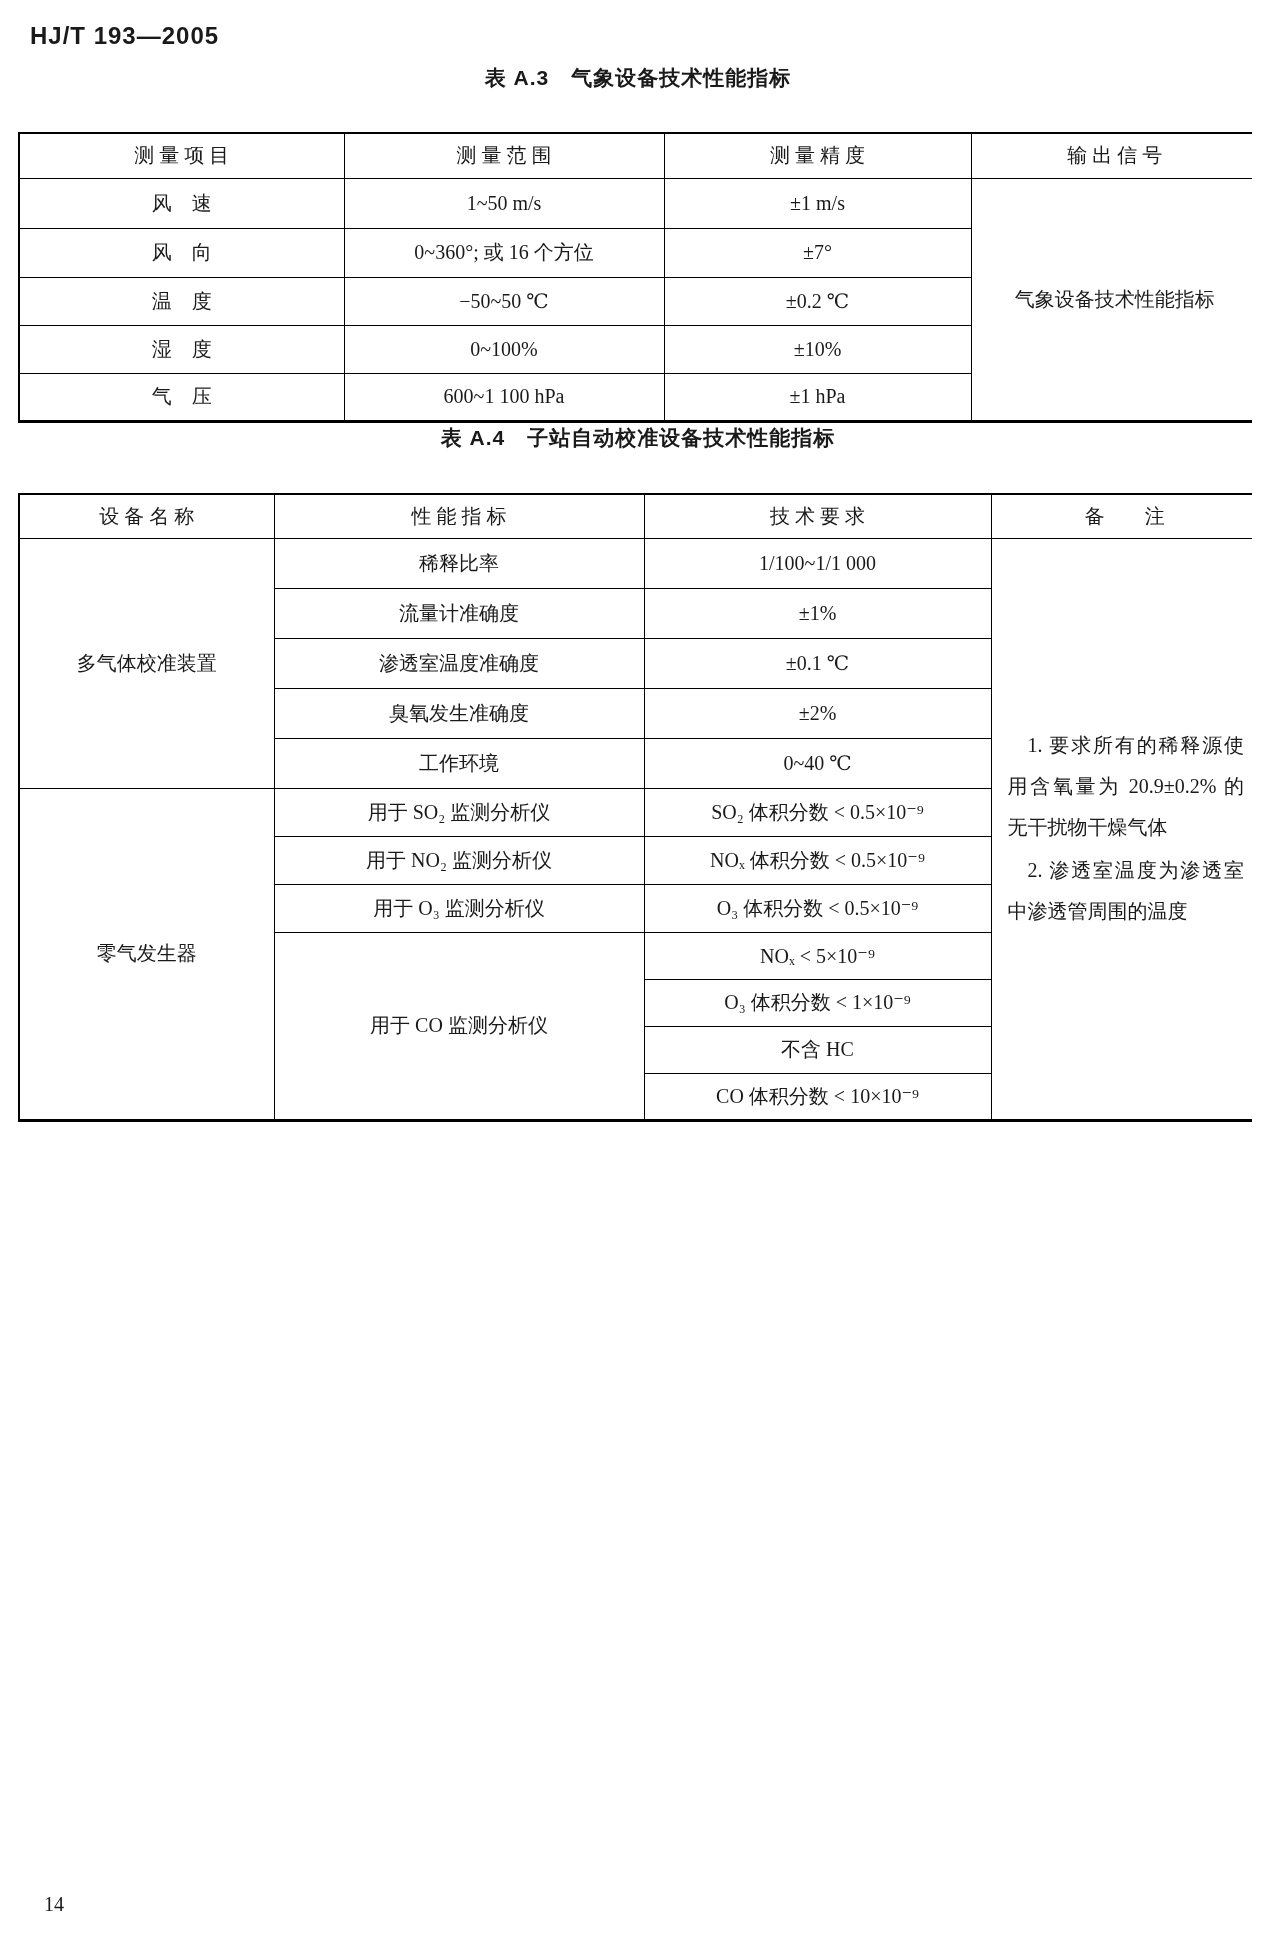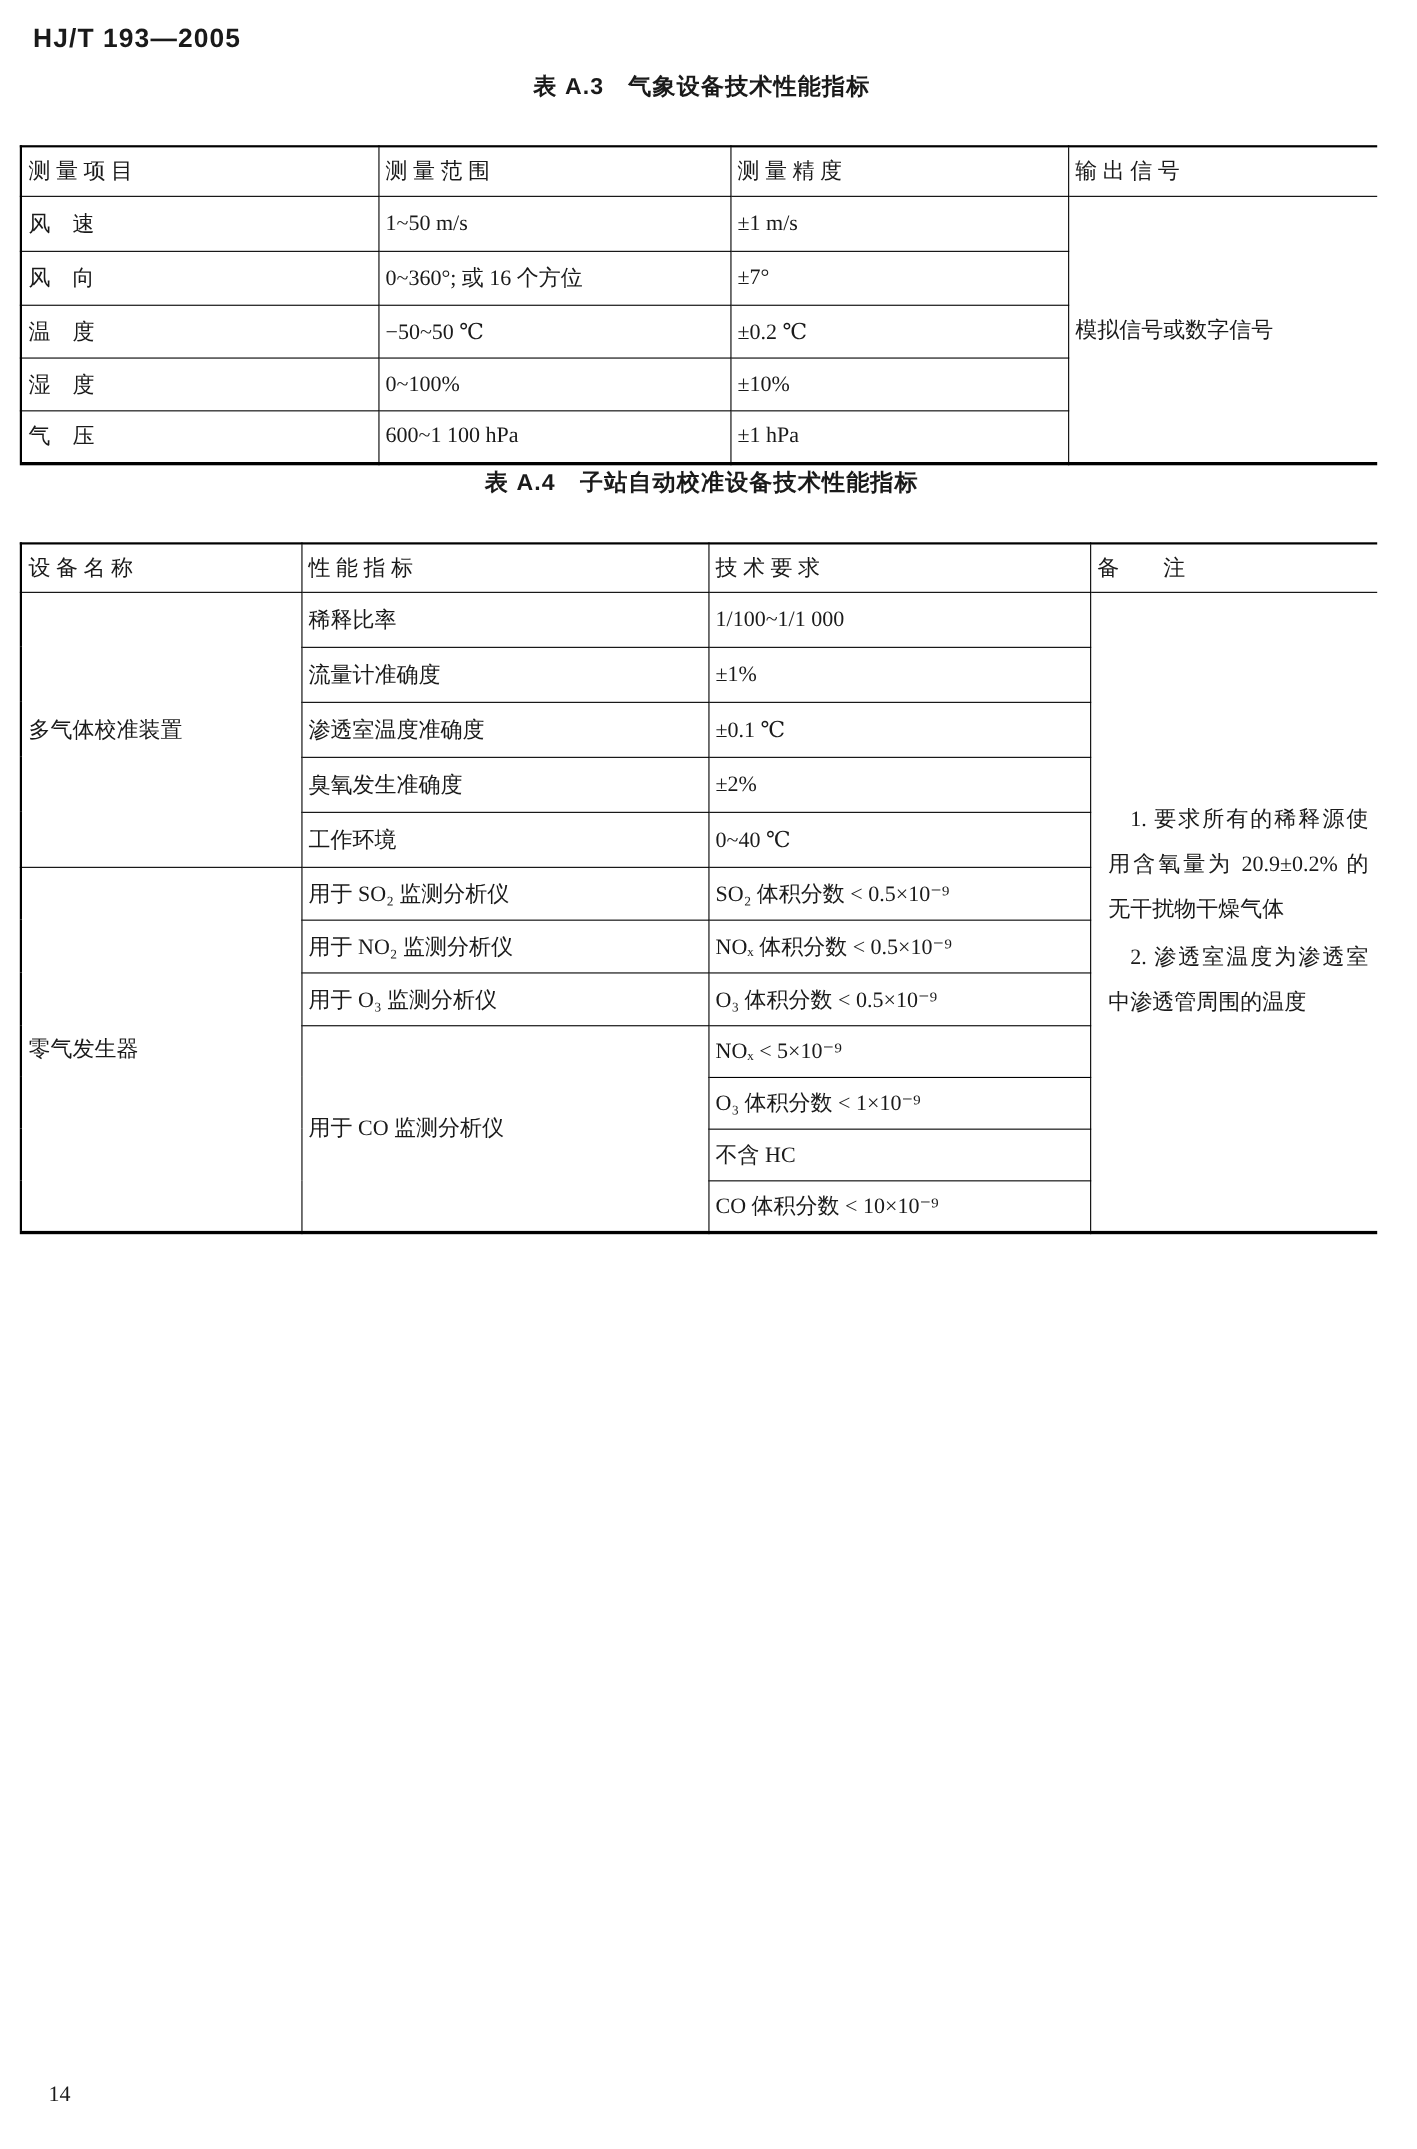--- a/index.html
+++ b/index.html
@@ -28,20 +28,21 @@
     position:absolute;left:18px;width:1240px;
     border-collapse:collapse;
     border:2px solid #000;
     border-bottom:3px solid #000;
     table-layout:fixed;
   }
   table.t3{top:132px;}
   table.t4{top:493px;padding-left:32px;}
   .tbl td{
     border:1px solid #000;
+    text-align:center;
     vertical-align:middle;
     font-size:20px;
     padding:0 6px;
     overflow:hidden;
   }
   .tbl tr.hdr td{font-size:20px;}
   td.remark{
     text-align:justify;
     padding:0 12px 0 14px;
     line-height:2.05;
@@ -72,21 +73,21 @@
       <tr class="hdr" style="height:45px">
         <td>测 量 项 目</td>
         <td>测 量 范 围</td>
         <td>测 量 精 度</td>
         <td>输 出 信 号</td>
       </tr>
       <tr style="height:50px">
         <td>风　速</td>
         <td>1~50 m/s</td>
         <td>±1 m/s</td>
-        <td rowspan="5">模拟信号或数字信号</td>
+        <td rowspan="5">气象设备技术性能指标</td>
       </tr>
       <tr style="height:49px">
         <td>风　向</td>
         <td>0~360°; 或 16 个方位</td>
         <td>±7°</td>
       </tr>
       <tr style="height:48px">
         <td>温　度</td>
         <td>−50~50 ℃</td>
         <td>±0.2 ℃</td>

